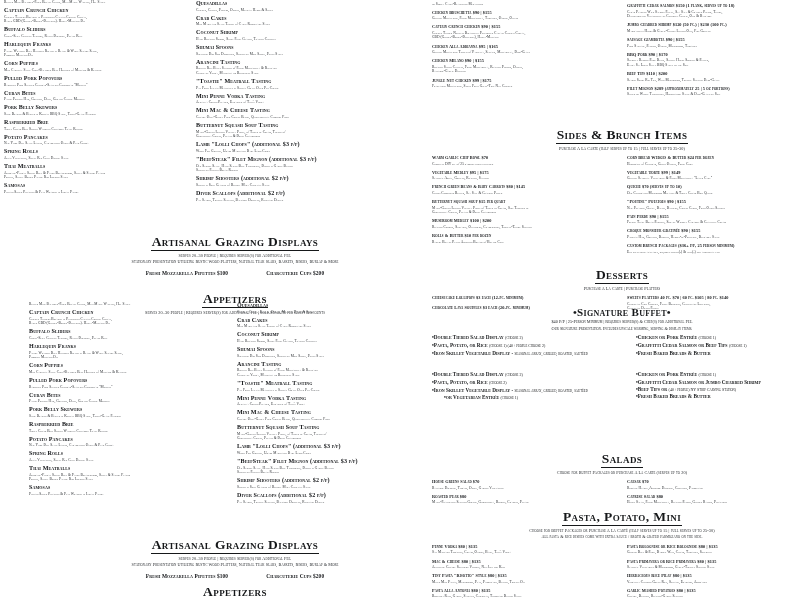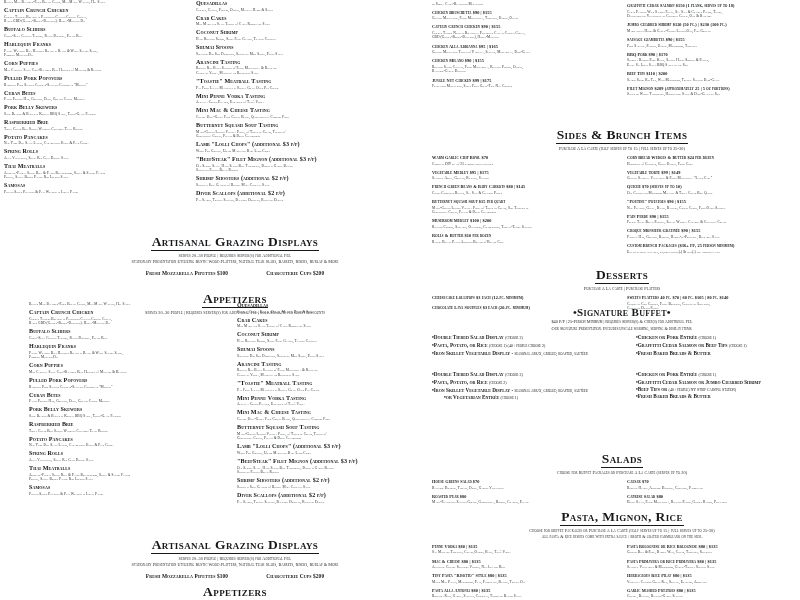--- a/index.html
+++ b/index.html
@@ -527,21 +527,21 @@
           <div class="item">
             <div class="nm sm">Caprese Salad $80</div>
             <div class="ds">House Salad, Fresh Mozzarella, Roasted Pepper, Golden Raisins, Pistachios</div>
           </div>
         </div>
     </div>
   </div>
 
   <div class="spanR" style="top:500px;">
     <div class="sec">
-      <h2>Pasta, Mignon, Rice</h2>
+      <h2>Pasta, Potato, Mini</h2>
       <div class="sub">Choose for Buffet Packages  or  Purchase A La Carté (half serves up to 15  |  full serves up to 25-30)</div>
       <div class="sub">All pasta &amp; rice dishes come with extra sauce / broth &amp; grated parmigiano on the side.</div>
     </div>
     <div class="rowcols" style="margin-top:3px;">
       <div style="width:186px;" id="pas1">
           <div class="item">
             <div class="nm sm">Penne Vodka $80  |  $135</div>
             <div class="ds">San Marzano Tomatoes, Cream, Onions, Basil, Tito's Vodka</div>
           </div>
           <div class="item">

